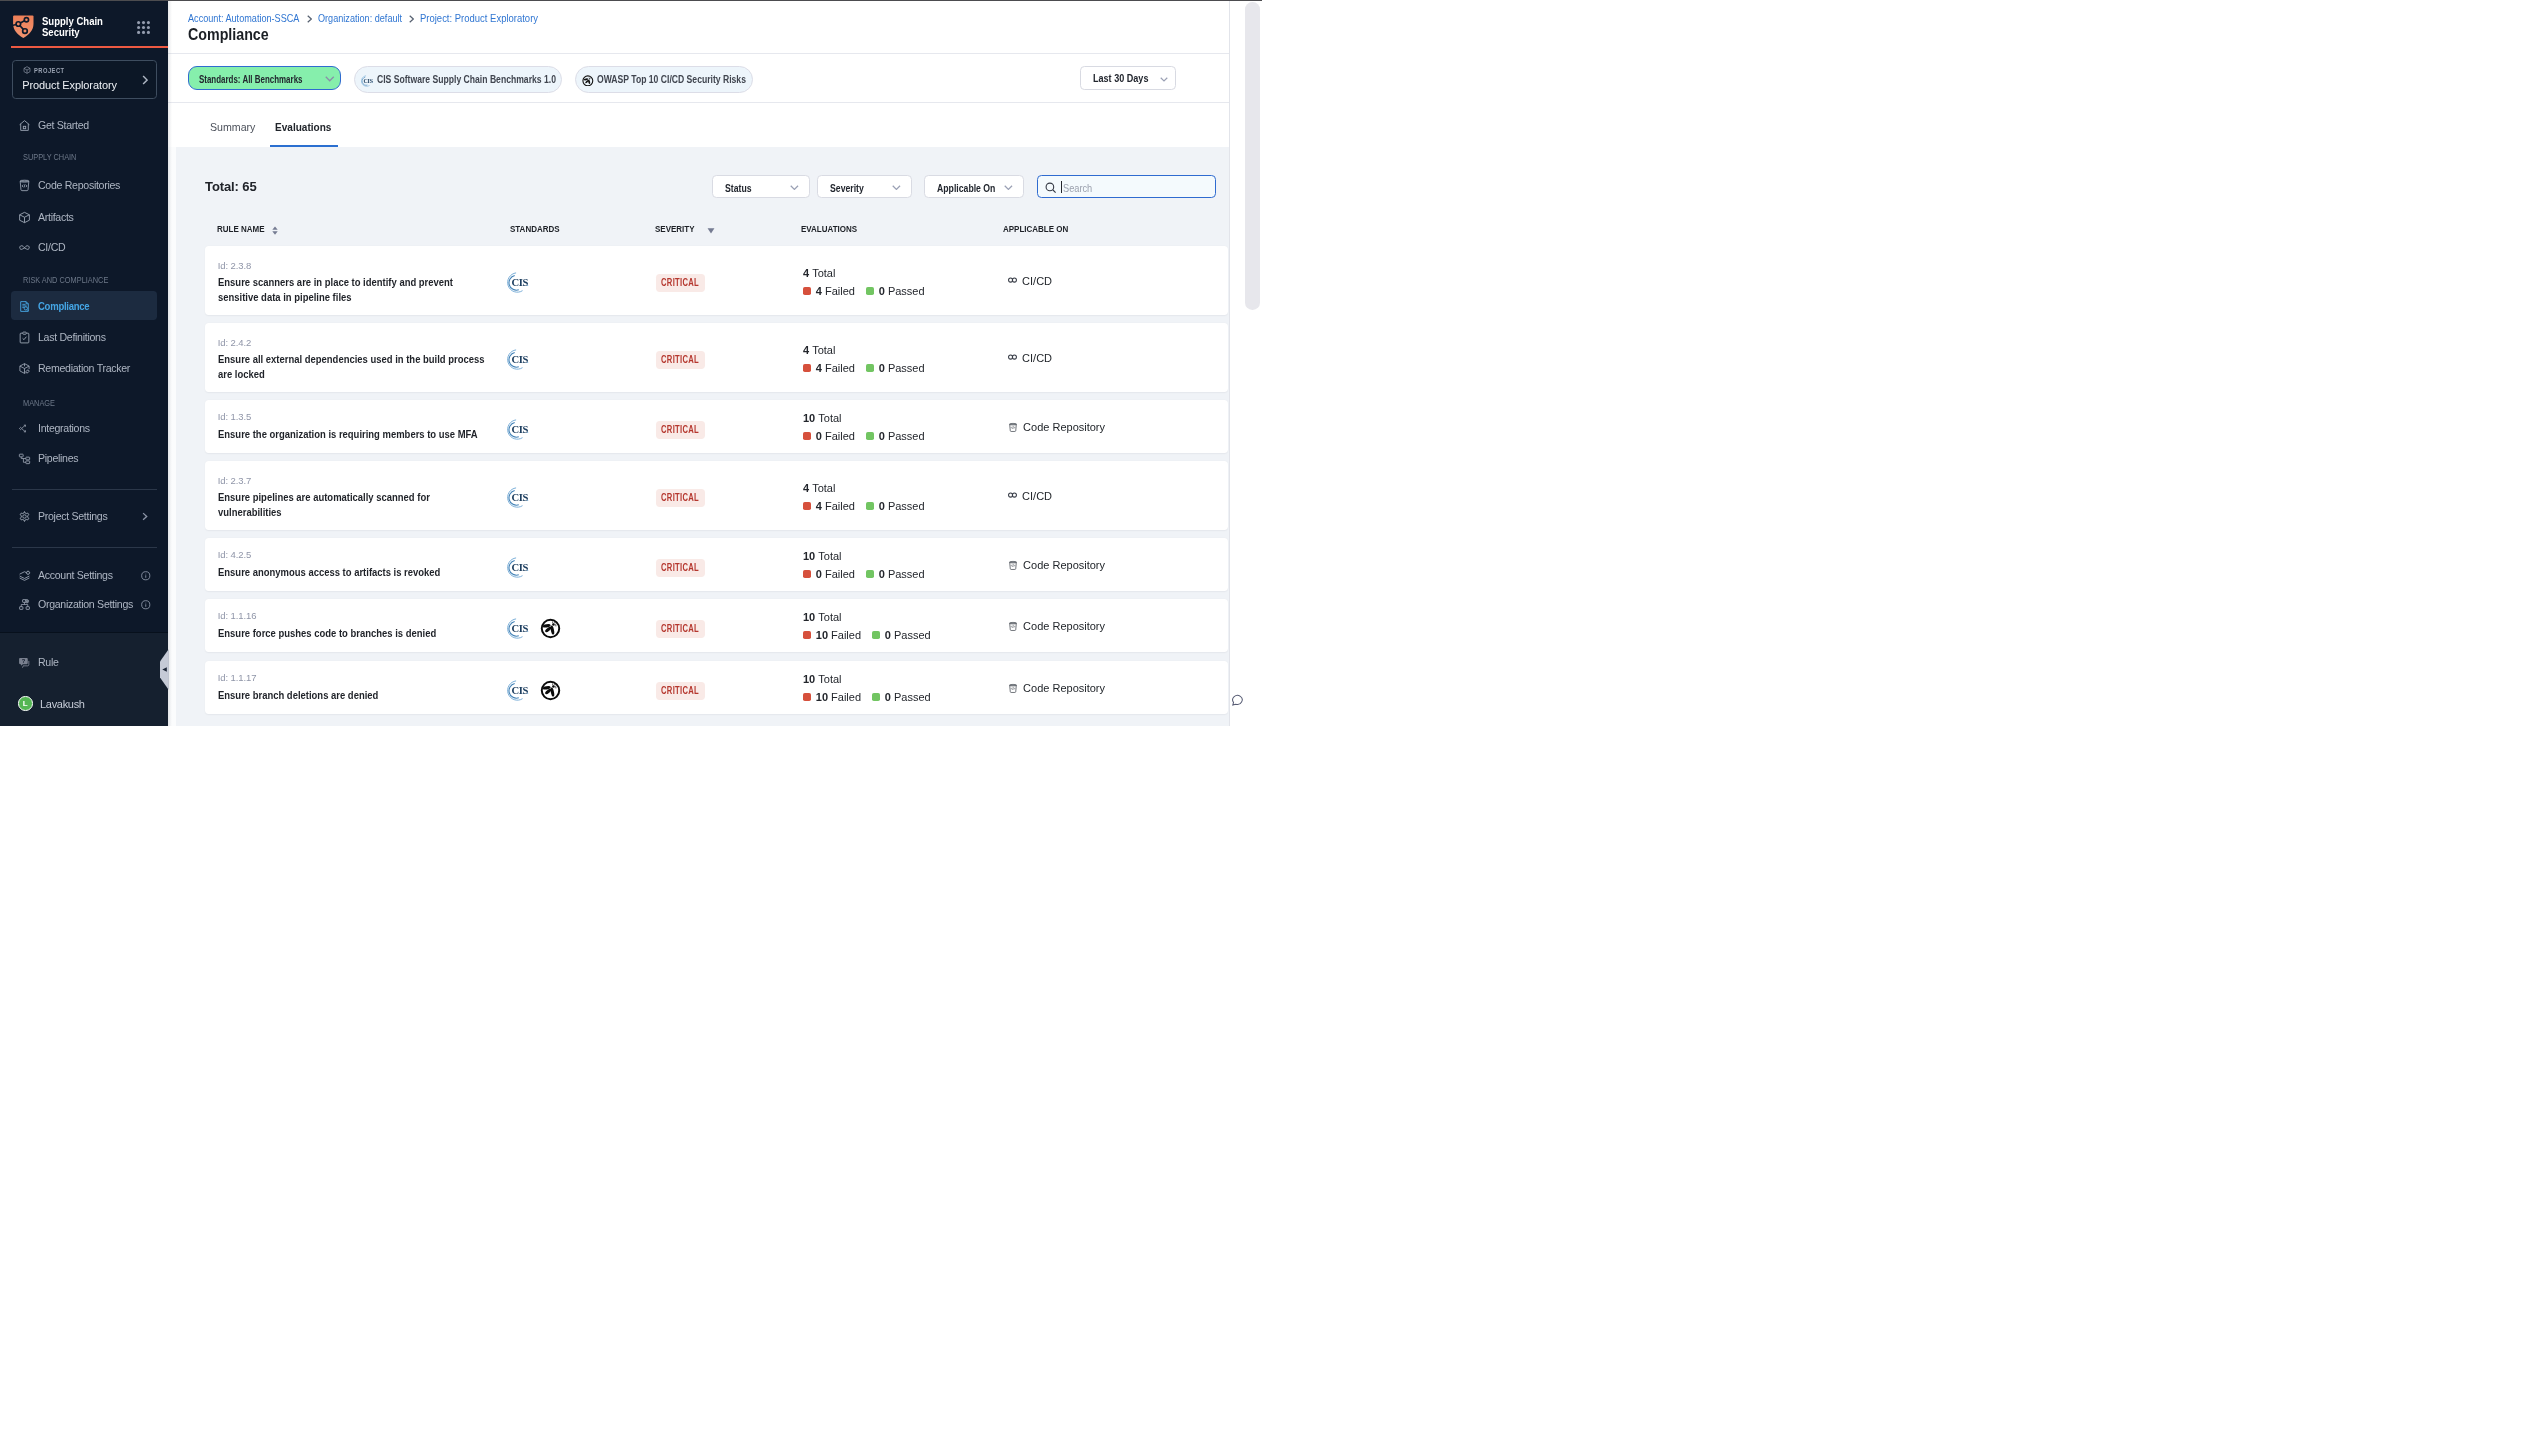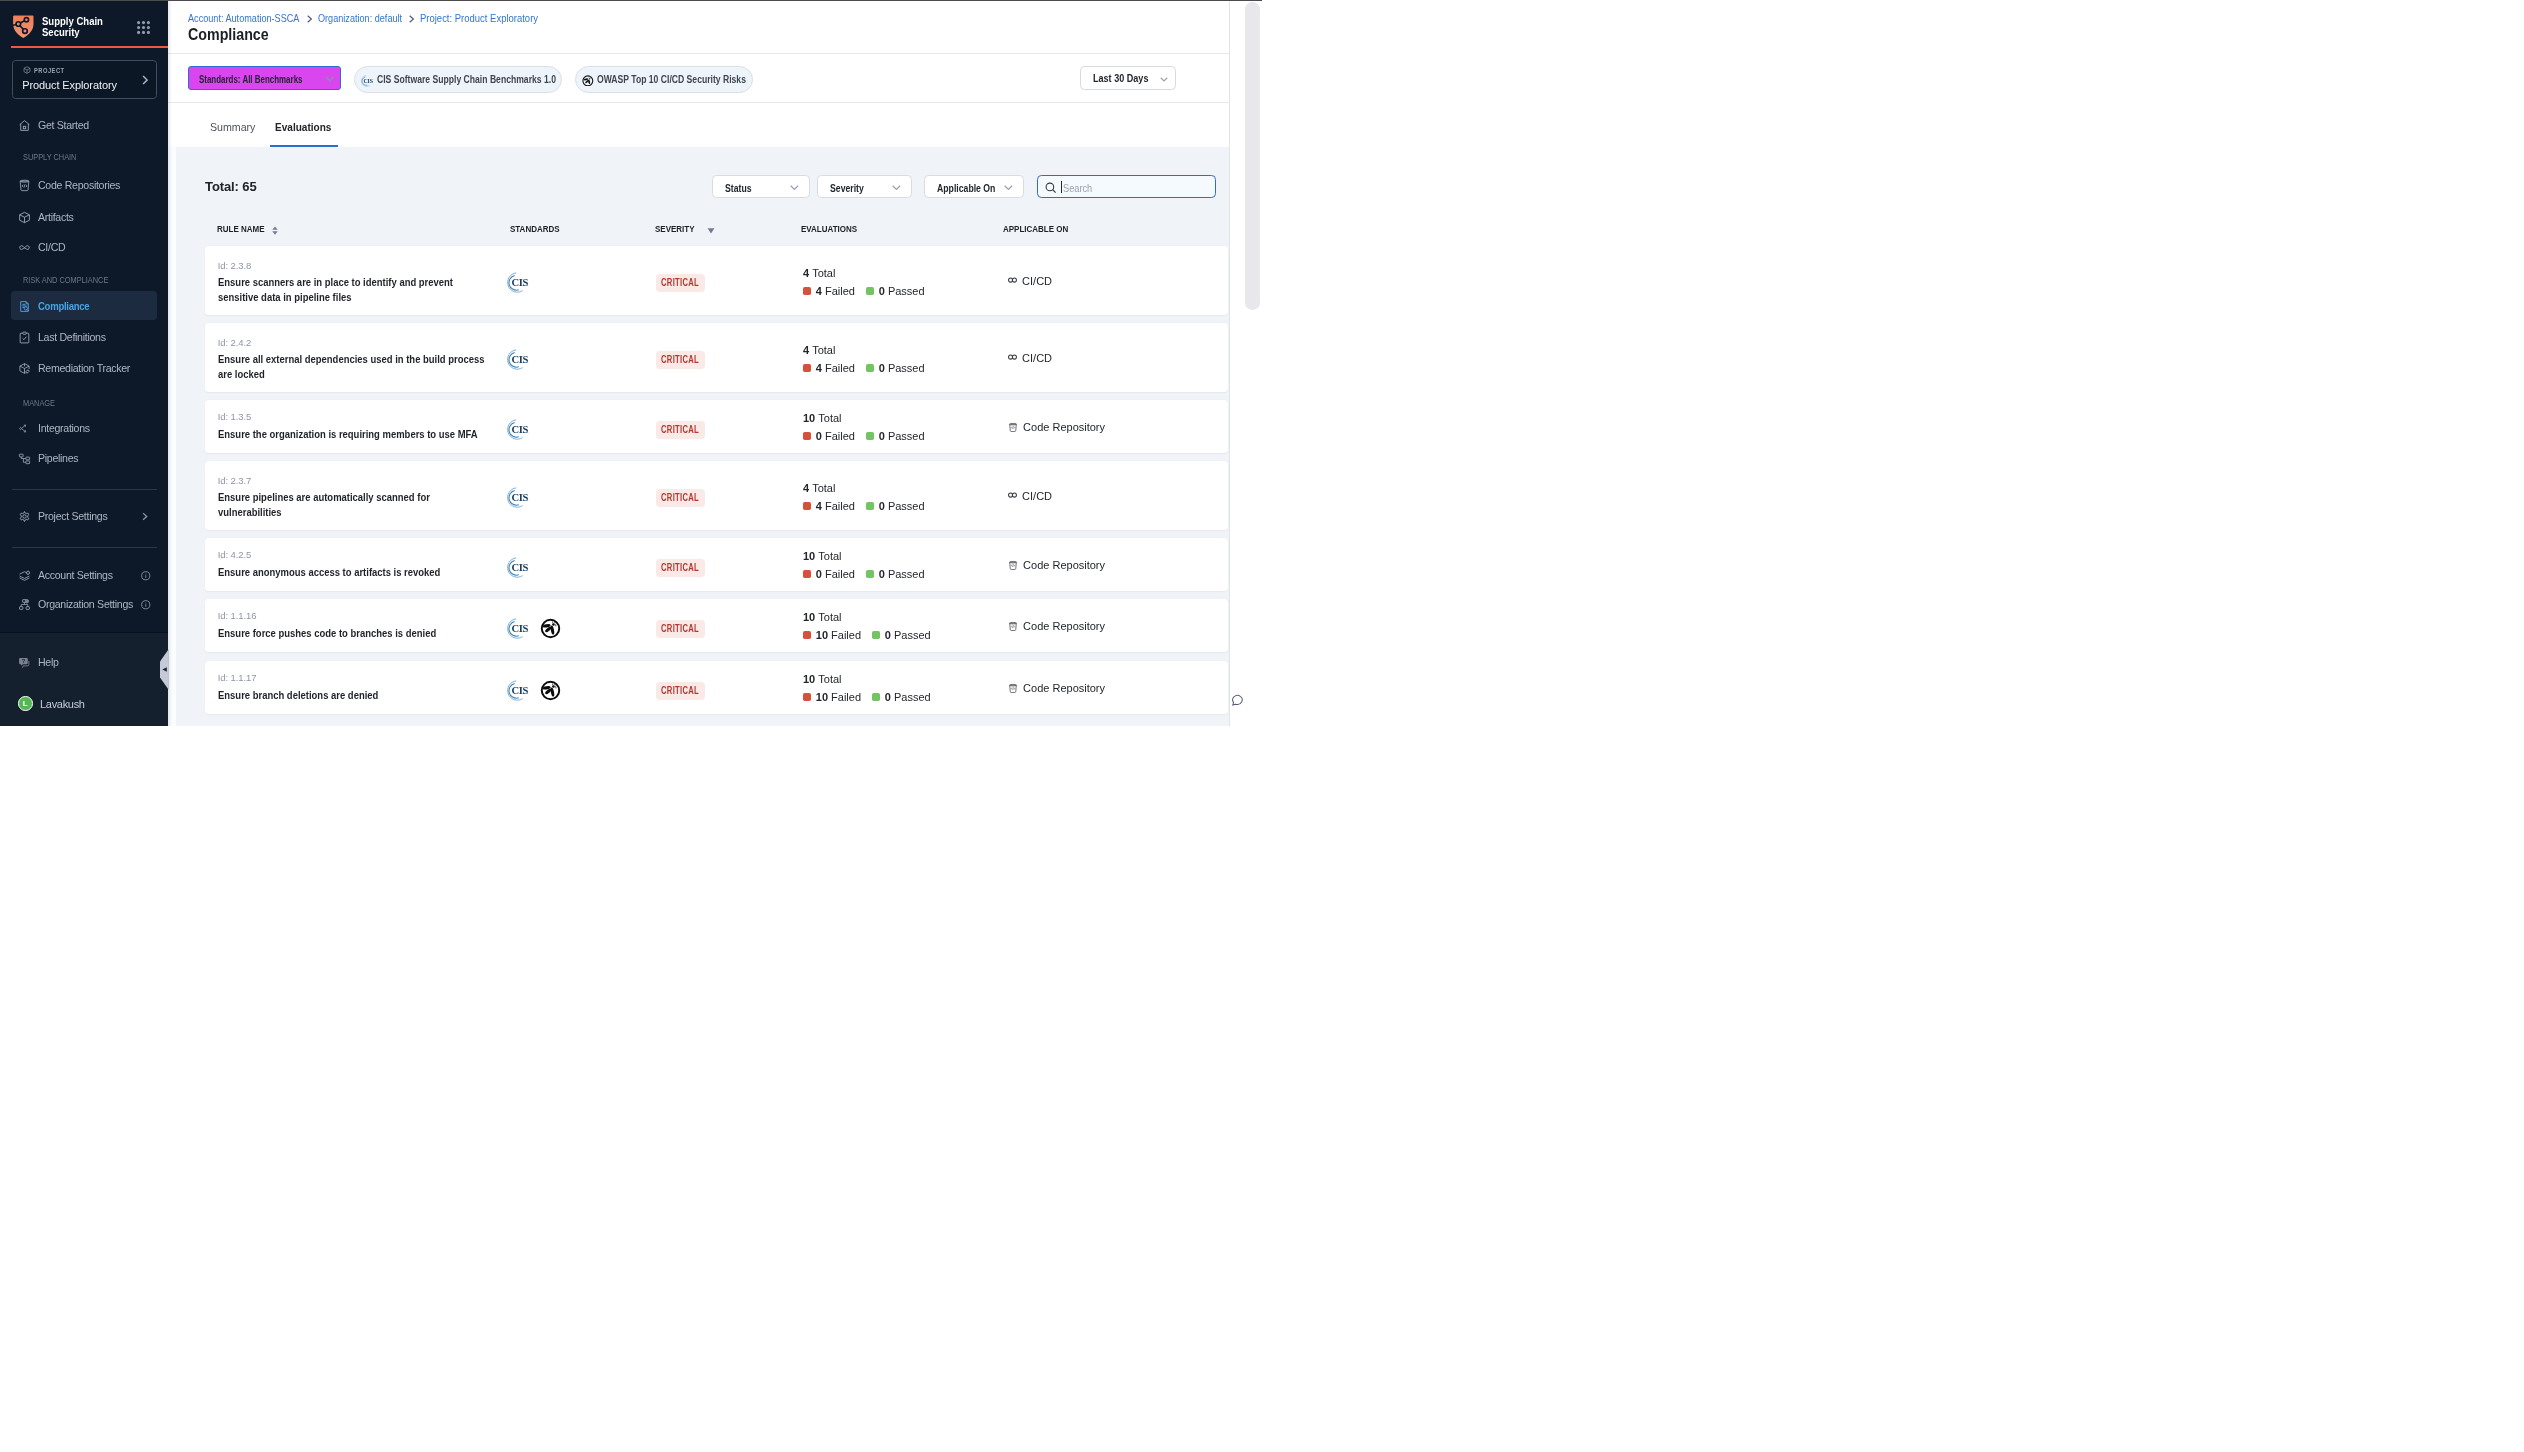--- a/index.html
+++ b/index.html
@@ -28,21 +28,21 @@
 .avatar { position:absolute; left:18px; top:696px; width:14.6px; height:14.6px; border:1.5px solid #fff; border-radius:50%; background:#55b654; color:#fff; font-size:8px; font-weight:bold; text-align:center; line-height:14.6px; }
 
 
 .main { position:absolute; left:168px; top:0; width:979px; height:726px; background:#fff; }
 .rail { position:absolute; left:1061px; top:0; width:34px; height:726px; background:#fff; border-left:0.7px solid #e2e4ea; }
 .scrollthumb { position:absolute; left:1077px; top:1.5px; width:14.6px; height:308px; background:#e7e7ec; border-radius:7.3px; }
 .bc { position:absolute; top:13px; font-size:10.6px; color:#3076d2; transform:scaleX(0.86); transform-origin:0 50%; white-space:nowrap; line-height:10.2px; }
 .h1 { position:absolute; left:20px; top:26px; font-size:16px; font-weight:bold; color:#1b1f24; transform:scaleX(0.89); transform-origin:0 50%; line-height:17.5px; }
 .hdiv1 { position:absolute; left:0; top:53px; width:1061px; height:0.7px; background:#e6e8ee; }
 .hdiv2 { position:absolute; left:0; top:102px; width:1061px; height:0.7px; background:#e6e8ee; }
-.stddrop { position:absolute; left:20px; top:66px; width:153px; height:24px; border:1.1px solid #2f6bd0; border-radius:3px; background:#d946ef; }
+.stddrop { position:absolute; left:20px; top:66px; width:153px; height:24px; border:1.1px solid #2f6bd0; border-radius:9px; background:#86efac; }
 .stddrop .t { position:absolute; left:9.5px; top:5.8px; font-size:10.6px; font-weight:bold; color:#22262e; transform:scaleX(0.75); transform-origin:0 50%; white-space:nowrap; line-height:12.4px; }
 .chip { position:absolute; top:66px; height:27px; border:0.7px solid #dcdde7; border-radius:13.5px; background:#edf5fb; }
 .chip .t { position:absolute; top:7.3px; font-size:10.2px; font-weight:bold; color:#40454f; white-space:nowrap; transform:scaleX(0.845); transform-origin:0 50%; line-height:12.4px; }
 .lastdays { position:absolute; left:912px; top:66px; width:96px; height:24px; border:0.7px solid #d8dae2; border-radius:4.4px; background:#fff; }
 .tab { position:absolute; top:121px; font-size:11.3px; transform-origin:0 50%; line-height:13px; }
 .tabline { position:absolute; left:102px; top:145px; width:68px; height:1.8px; background:#2b6fd0; }
 
 
 .content { position:absolute; left:0; top:147px; width:1061px; height:579px; background:#f0f3f7; }
 .total { position:absolute; left:37px; top:33px; font-size:13px; font-weight:bold; color:#202329; letter-spacing:-0.1px; line-height:14px; }
@@ -483,21 +483,21 @@
         </svg>
     </div>
     <div class="sb-bottom"></div>
     <div class="nav-item" style="top:650px;">
       <svg class="ico" viewBox="0 0 24 24">
           <path d="M4 3.5 H16 C17.1 3.5 18 4.4 18 5.5 V13 C18 14.1 17.1 15 16 15 H9 L5.5 18 V15 H4 C2.9 15 2 14.1 2 13 V5.5 C2 4.4 2.9 3.5 4 3.5 Z" fill="#79808f"></path>
           <text x="7" y="13" font-size="10.5" fill="#10192a" font-weight="bold" font-family="Liberation Sans">?</text>
           <path d="M20 9 V16.2 C20 17.3 19.1 18.2 18 18.2 H10.5 L8.5 20 V21.5" fill="none" stroke="#79808f" stroke-width="1.7"></path>
           <path d="M8.5 20 L10.5 18.2" fill="none" stroke="#79808f" stroke-width="1.7"></path>
         </svg>
-      <div class="txt">Help</div>
+      <div class="txt">Rule</div>
     </div>
     <div class="avatar">L</div>
     <div class="nav-item" style="top:696px;">
         <div class="txt" style="left:40px; top:1.8px; font-size:11px; color:#c6ccd8;">Lavakush</div>
       </div>
     <div class="collapse-tab">
         <svg style="position:absolute; left:1.8px; top:18px; width:5.1px; height:5.1px;" viewBox="0 0 9 9" fill="#1d2737">
           <path d="M8.5 0.5 L0.5 4.5 L8.5 8.5 Z"></path>
         </svg>
       </div>

